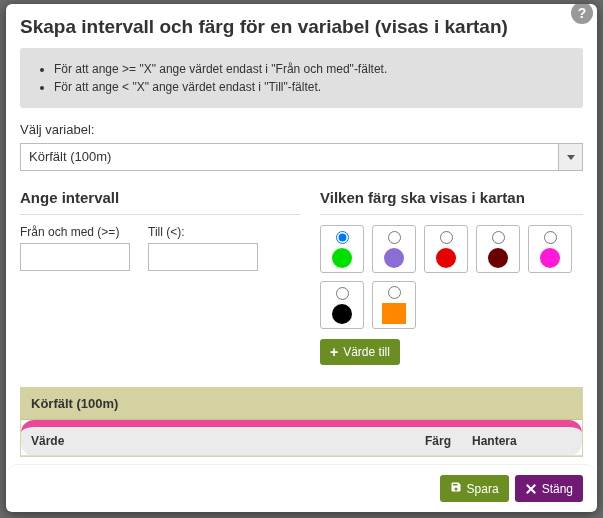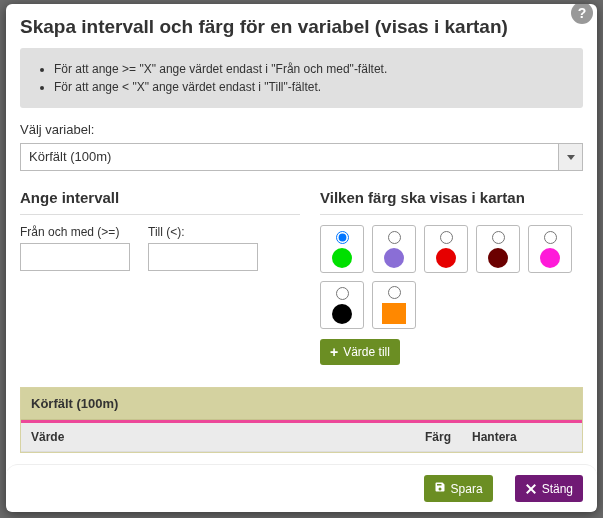--- a/index.html
+++ b/index.html
@@ -167,39 +167,40 @@
   .table-title {
     background: #d4d2a0;
     padding: 8px 10px;
     font-weight: bold;
     color: #333;
     border-bottom: 1px solid #c6c38e;
   }
   .table-header {
     display: flex;
     background: #ebebeb;
-    border-top: 3px solid #ec4899;
+    border-top: 7px solid #ec4899;
+    border-radius: 13px;
   }
   .th {
     padding: 7px 10px;
     font-weight: bold;
     font-size: 12px;
     color: #333;
     border-bottom: 1px solid #ddd;
   }
   .th-varde { flex: 1; }
   .th-farg { flex: 0 0 48px; text-align: center; }
   .th-hantera { flex: 0 0 120px; }
   .footer {
     position: absolute;
     bottom: 0; left: 0; right: 0;
     padding: 10px 14px;
     display: flex;
     justify-content: flex-end;
-    gap: 22px;
+    gap: 6px;
     border-top: 1px solid #eee;
     border-radius: 12px;
   }
   .icon-save, .icon-close {
     width: 12px; height: 12px;
     display: inline-block;
   }
   .icon-close::before, .icon-close::after {
     content: "";
     position: absolute;

